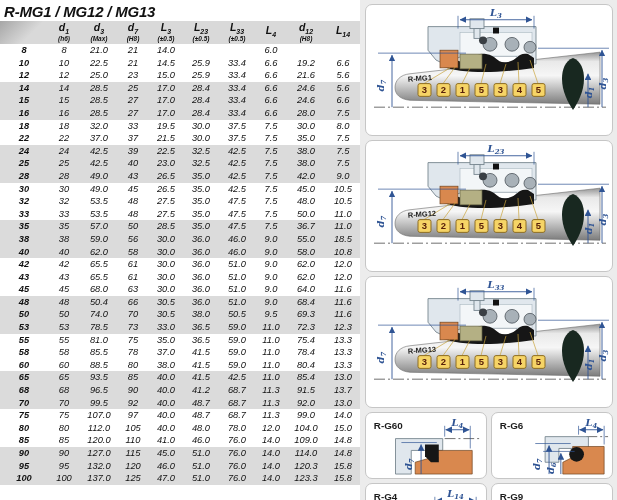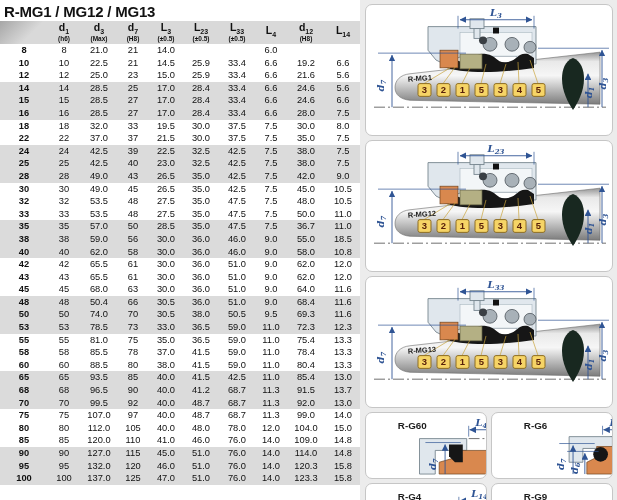--- a/index.html
+++ b/index.html
@@ -6,21 +6,21 @@
   html,body { margin:0; padding:0; }
   body {
     width:617px; height:500px; overflow:hidden;
     background:#ffffff;
     font-family:"Liberation Sans", sans-serif;
     -webkit-font-smoothing:antialiased;
   }
   .page { display:flex; width:617px; height:500px; }
 
   
-  .left { width:432px; height:500px; }
+  .left { width:432px; height:500px;font-style:italic; }
   .title {
     height:21px; padding:3px 0 0 4px;
     font-size:15px; font-weight:bold; color:#111; letter-spacing:-0.2px;
   }
   table.spec { width:360px; border-collapse:collapse; table-layout:fixed; }
   table.spec col.c0 { width:48px; }
   table.spec col.c1 { width:32px; }
   table.spec col.c2 { width:38px; }
   table.spec col.c3 { width:30px; }
   table.spec col.c4 { width:36px; }
@@ -47,21 +47,21 @@
   tbody td.rowlabel { font-weight:bold; }
 
   
   .right { width:257px; height:500px; background:#ececec; padding:4px 4px 3px 5px; }
   .panel {
     background:#ffffff; border:1px solid #c6c6c6; border-radius:7px;
     overflow:hidden; margin-bottom:4px;
   }
   .panel.main { width:248px; height:132px; }
   .seatgrid { display:grid; grid-template-columns:122px 122px; grid-gap:4px; }
-  .panel.seat { width:122px; height:67px; margin-bottom:0;padding-left:24px; }
+  .panel.seat { width:122px; height:67px; margin-bottom:0; }
   svg { display:block; }
 
   
   .dim { stroke:#2f5494; stroke-width:0.9; fill:none; }
   .thin { stroke:#2f5494; stroke-width:0.7; fill:none; }
   .dimlbl {
     fill:#2f5494; font-family:"DejaVu Serif", serif;
     font-style:italic; font-weight:bold; font-size:10px;
   }
   .subt { font-size:7px; }

